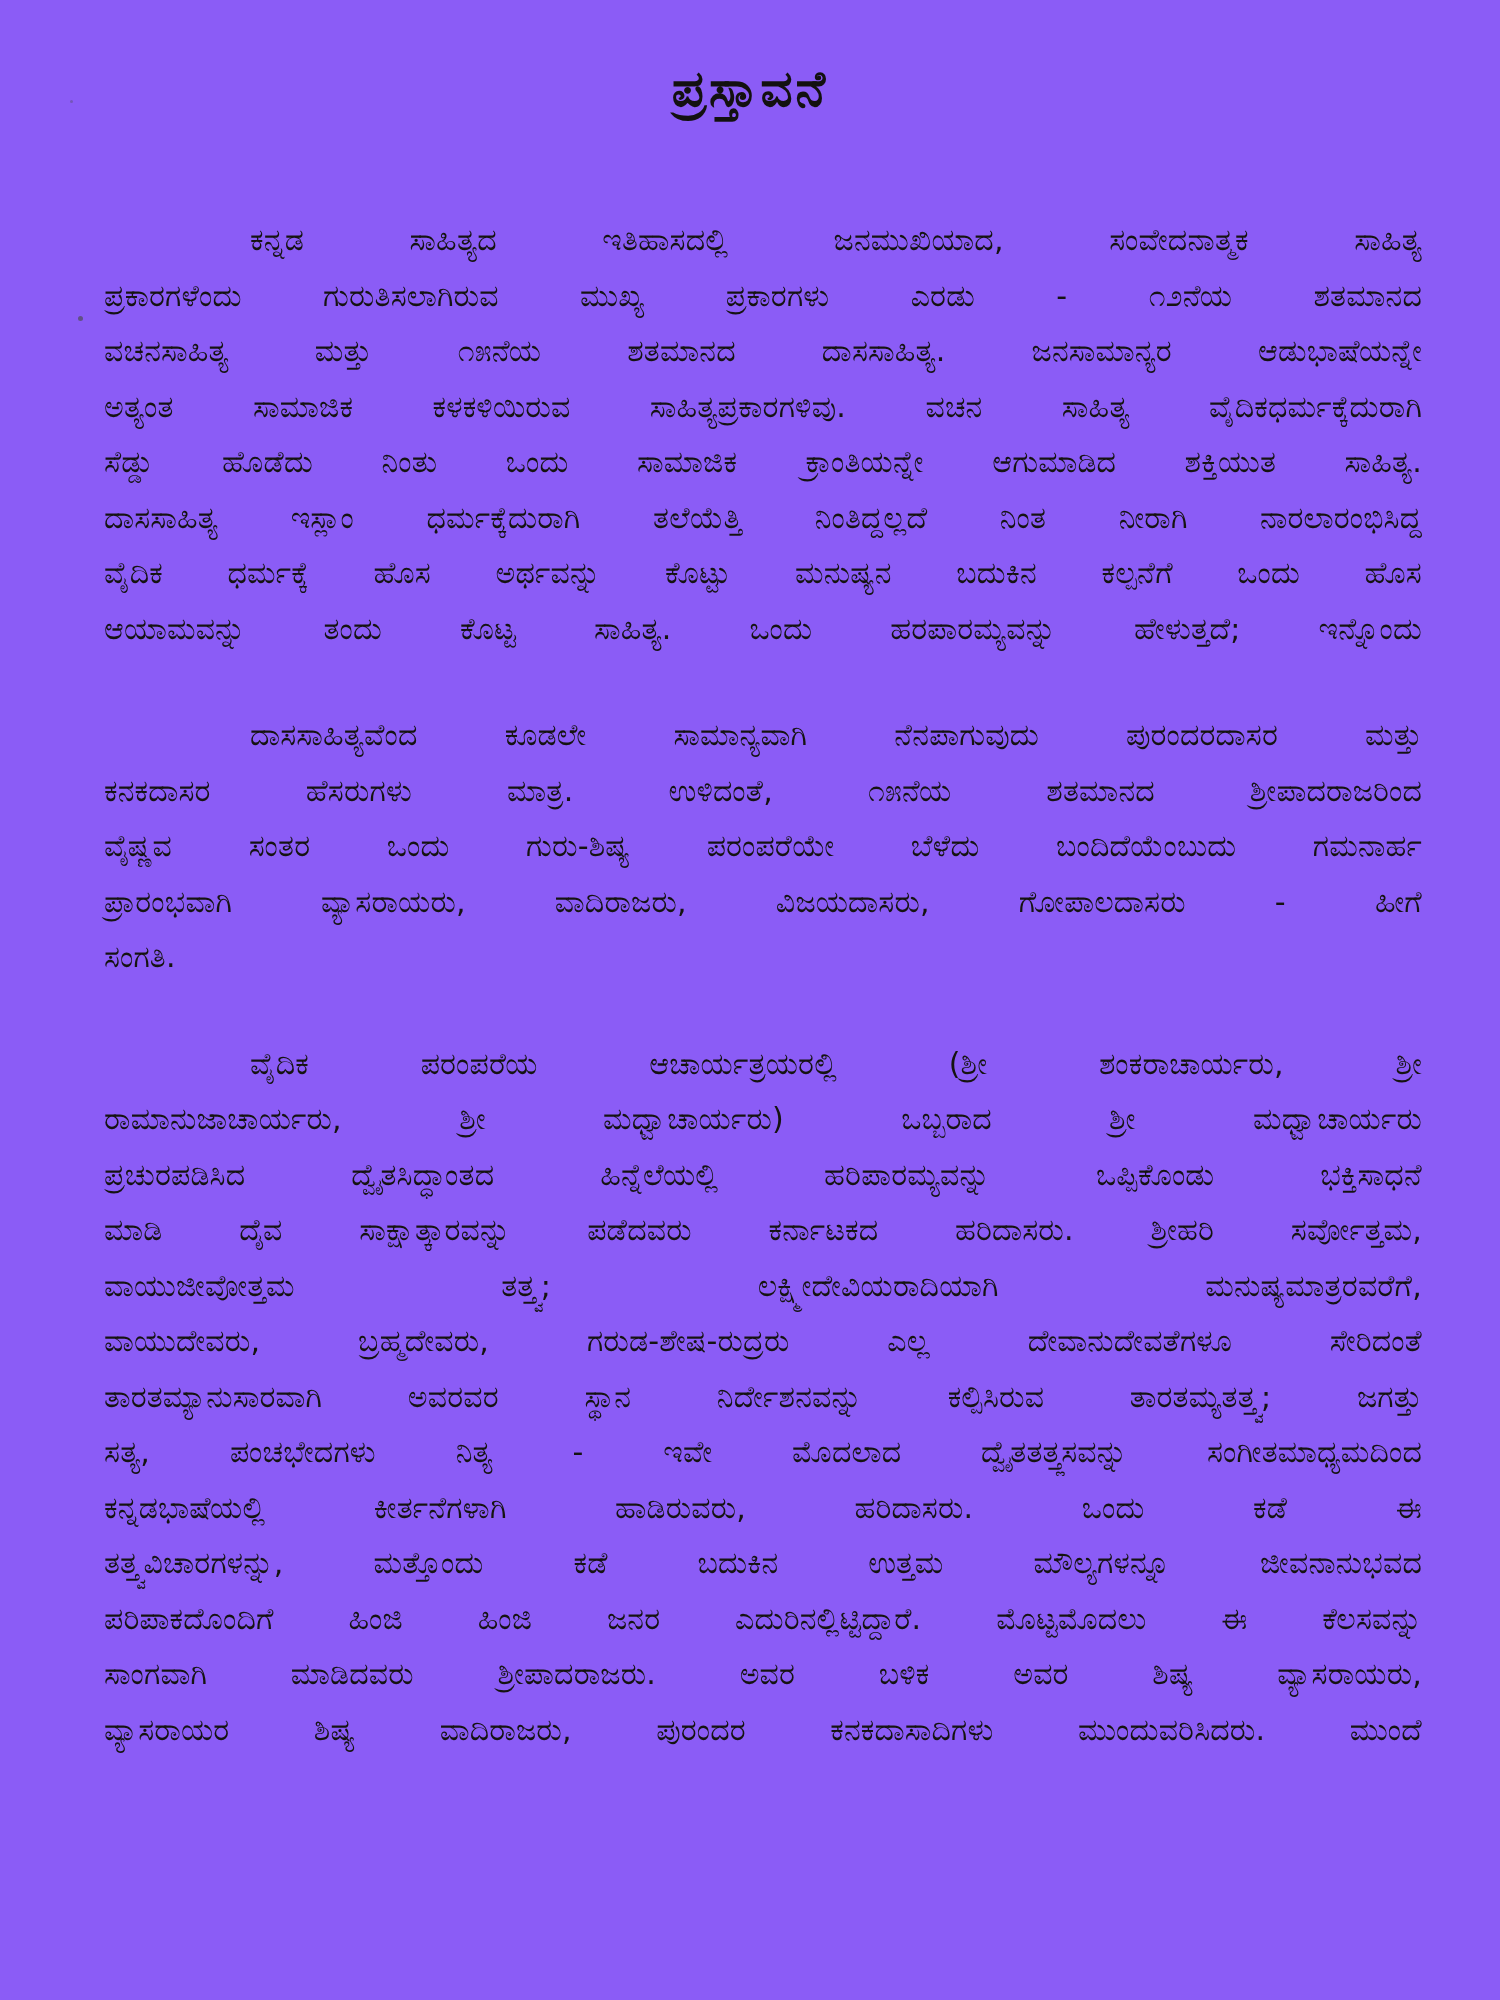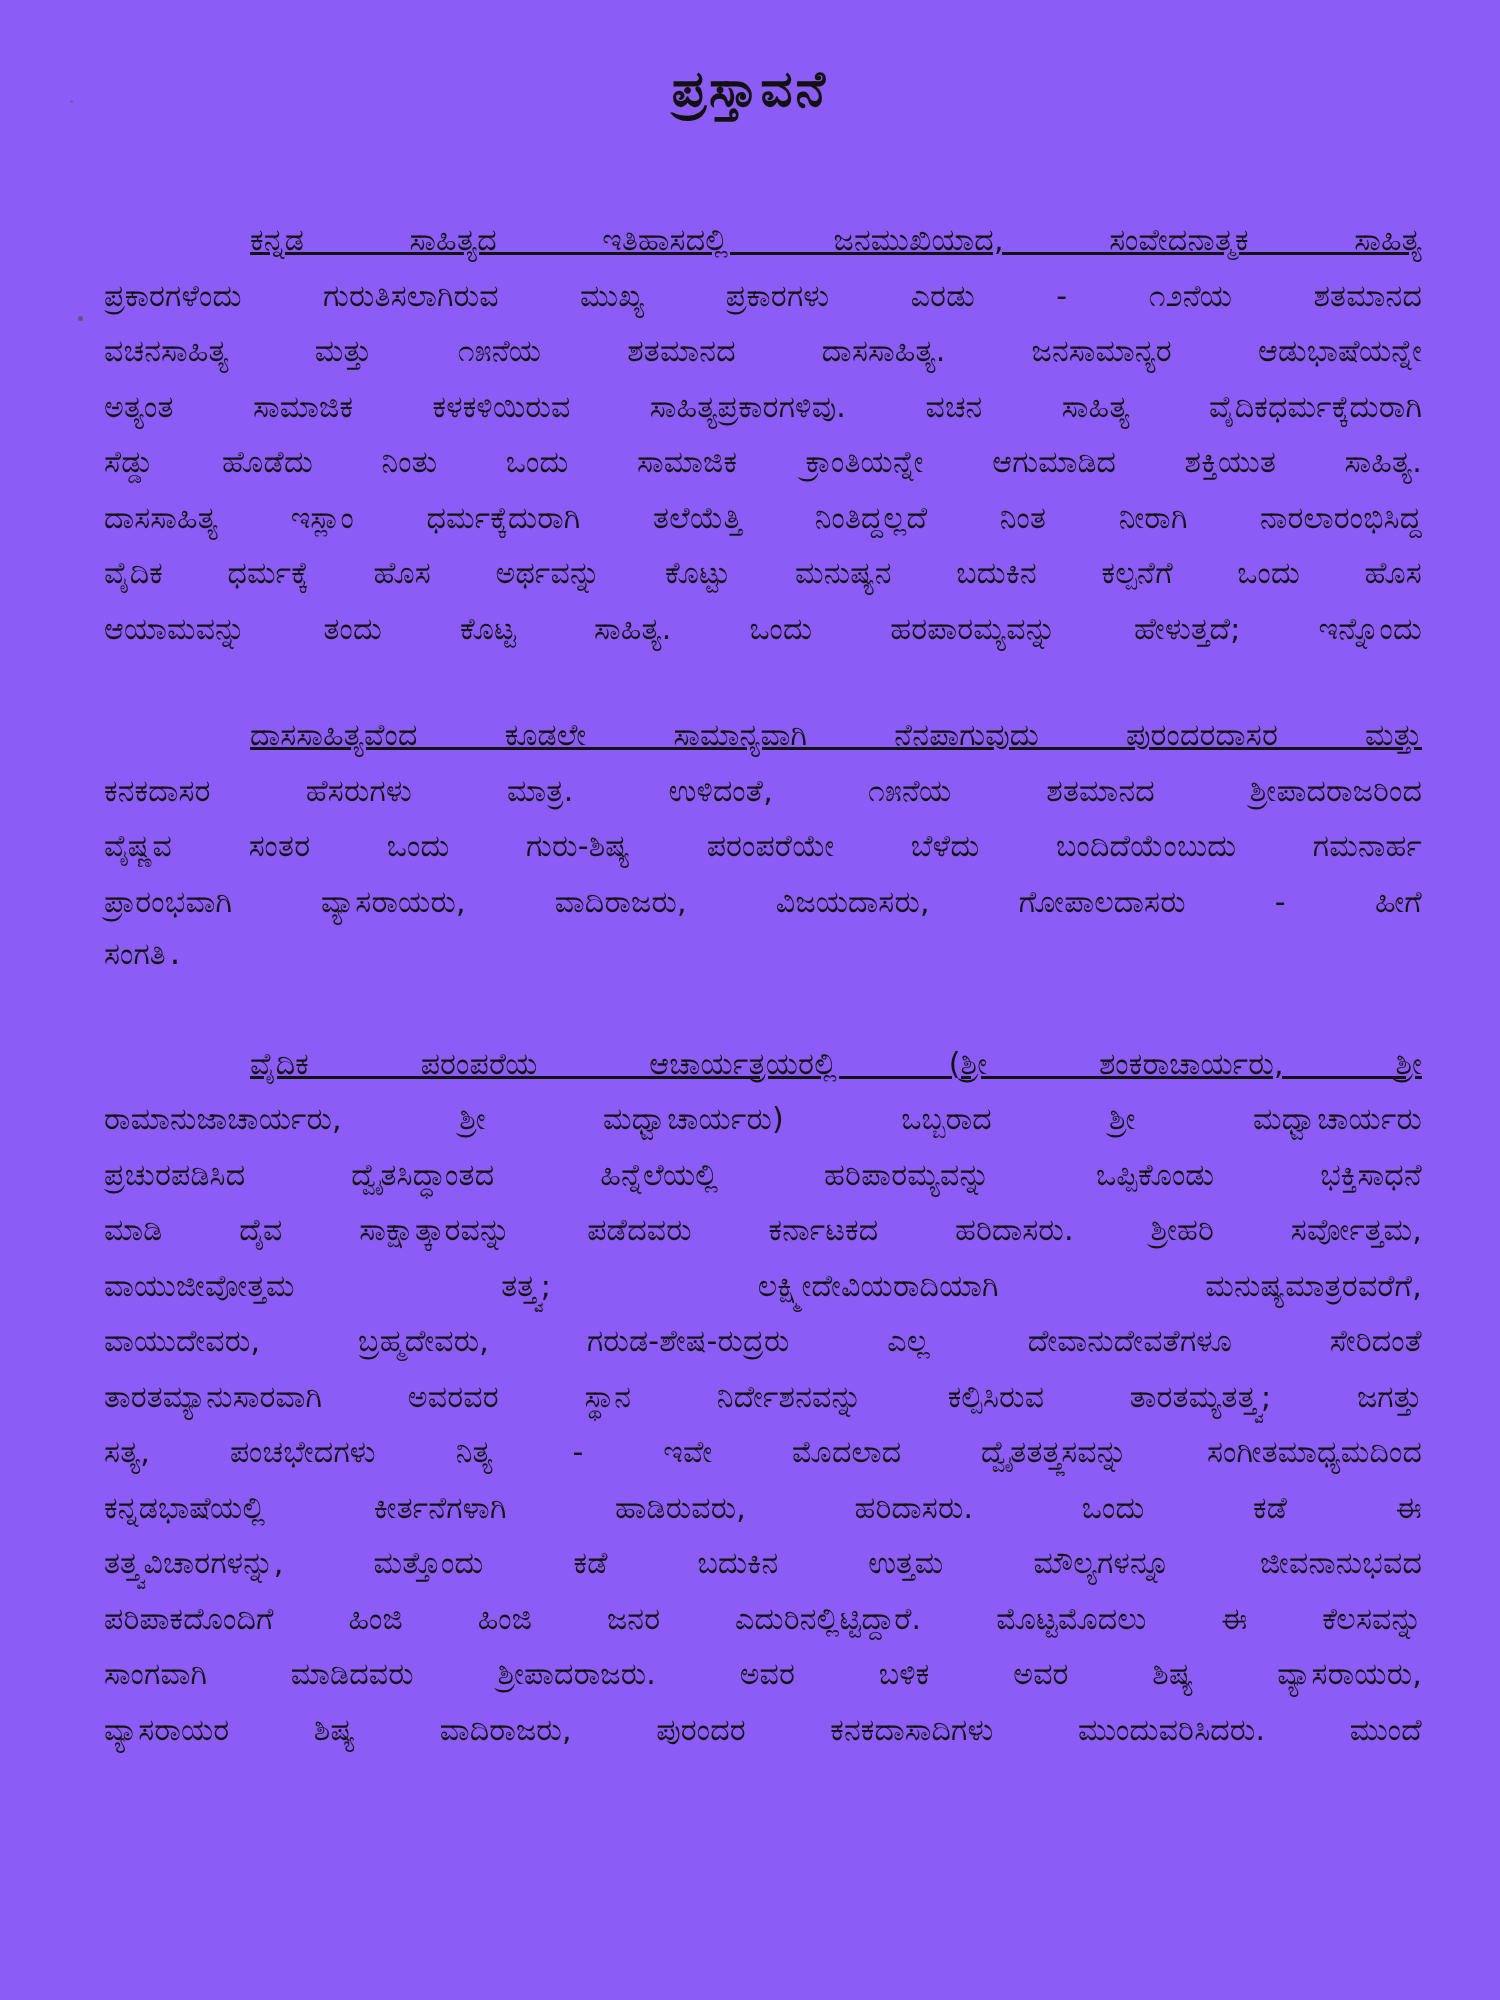--- a/index.html
+++ b/index.html
@@ -40,26 +40,24 @@
     margin: 0 0 51px 0;
   }
   .line {
     text-align: justify;
     text-align-last: justify;
     white-space: normal;
     letter-spacing: 0.2px;
   }
   .line.first {
     padding-left: 146px;
-    text-decoration: underline;
   }
   .line.no-just {
     text-align: right;
     text-align-last: left;
-    font-family: Liberation Mono, monospace;
   }
   .artifact {
     position: absolute;
     background: #4a4a4a;
     border-radius: 50%;
     opacity: 0.65;
   }
   .artifact.a1 { left: 78px; top: 316px; width: 5px; height: 5px; }
   .artifact.a2 { left: 70px; top: 100px; width: 3px; height: 3px; opacity: 0.35; }
 </style>

